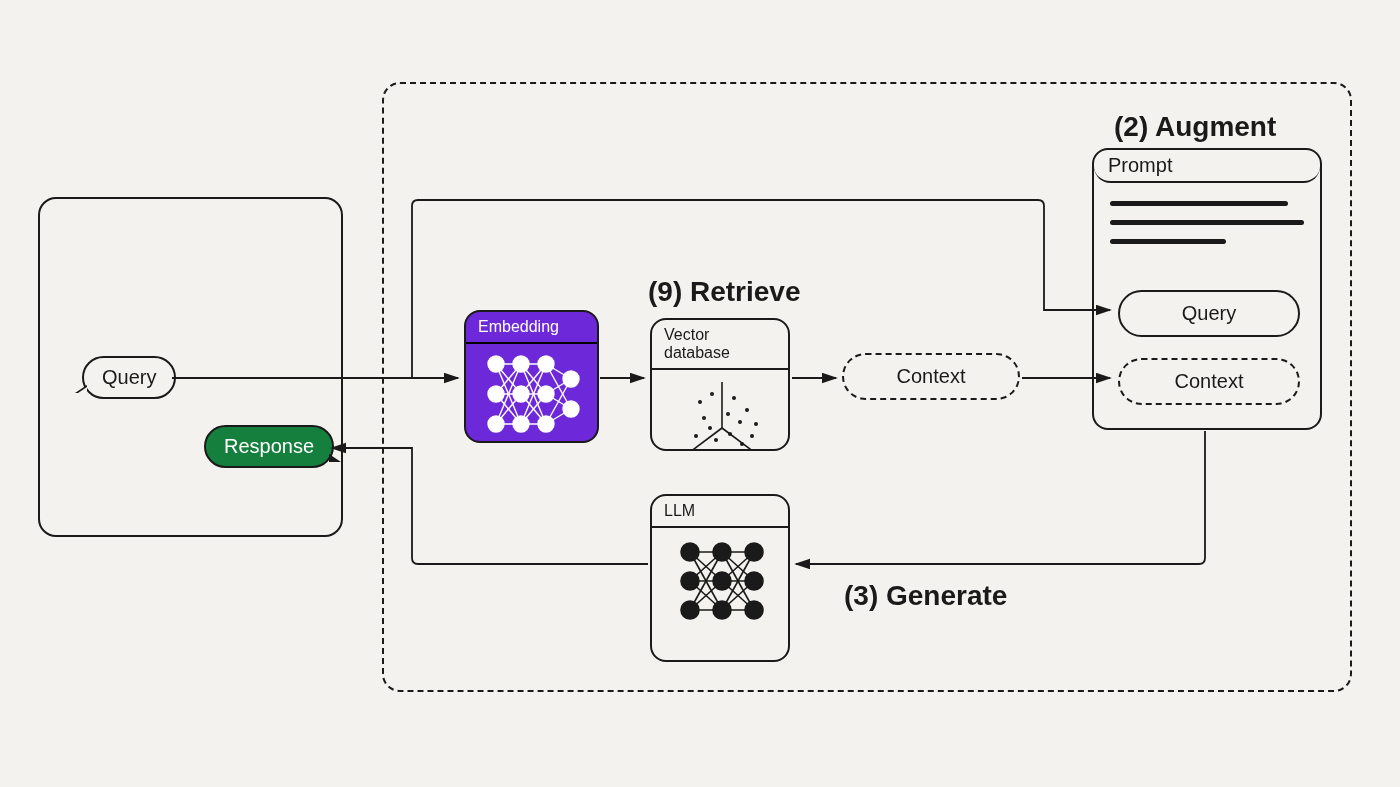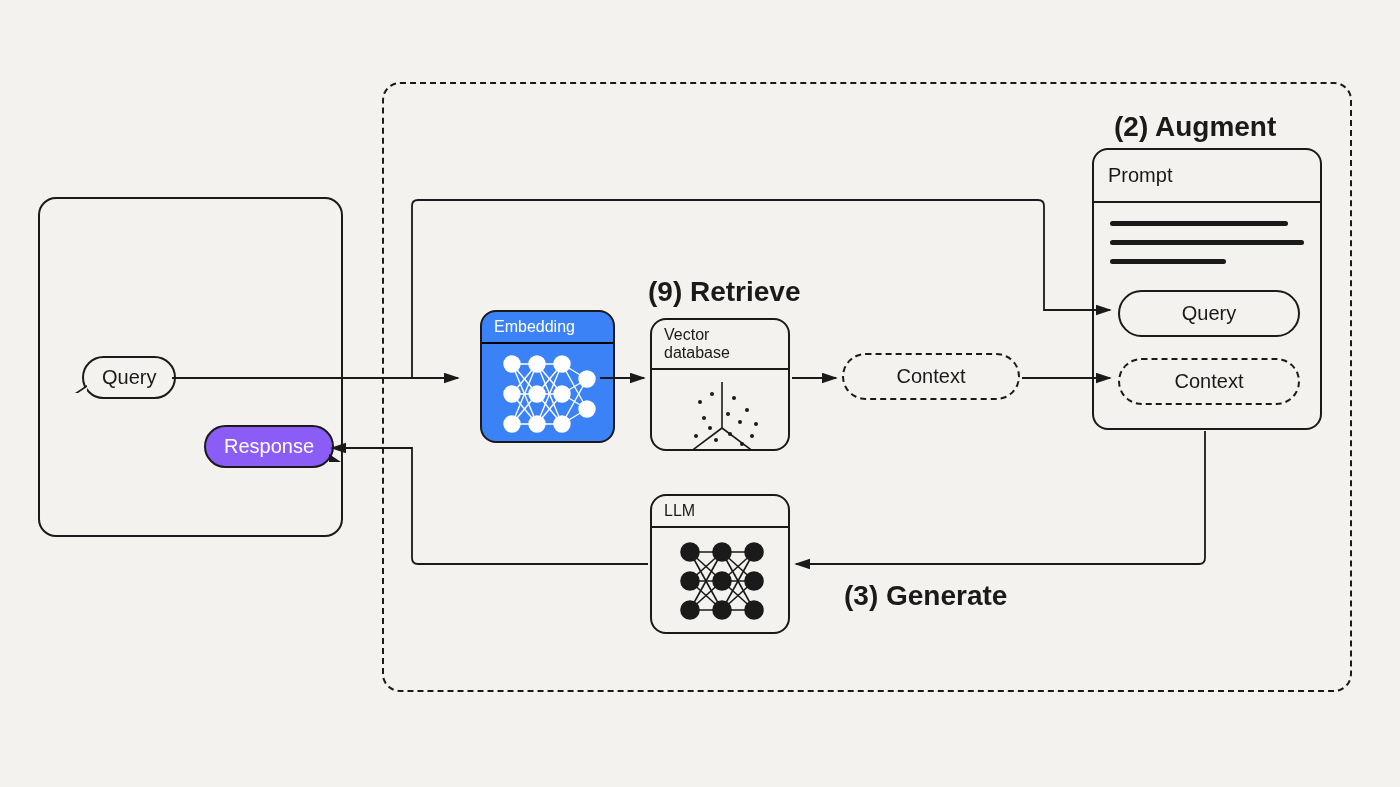--- a/index.html
+++ b/index.html
@@ -25,21 +25,21 @@
   }
   .speech {
     position: absolute;
     border: 2px solid #1a1a1a;
     border-radius: 22px;
     padding: 8px 18px;
     font-size: 20px;
     background: #f3f2ee;
   }
   .speech.dark {
-    background: #8b5cf6;
+    background: #15803d;
     color: #fff;
     border-color: #1a1a1a;
   }
   .speech .tail-left, .speech .tail-right {
     position: absolute;
     width: 0; height: 0;
   }
   .speech .tail-left {
     left: -9px; bottom: 4px;
     border-top: 8px solid transparent;
@@ -61,41 +61,42 @@
     font-size: 28px;
     font-weight: 700;
   }
   .card {
     position: absolute;
     border: 2px solid #1a1a1a;
     border-radius: 16px;
     background: #f3f2ee;
     overflow: hidden;
   }
-  .card.dark { background:#3b82f6; color:#fff;margin-left:16px; }
+  .card.dark { background:#6d28d9; color:#fff; }
   .card .header {
     border-bottom: 2px solid #1a1a1a;
     padding: 6px 12px;
     font-size: 16px;
   }
   .card.dark .header { border-color:#f3f2ee33; border-bottom:2px solid #000; color:#fff; }
   .card .body { position:relative; width:100%; height:calc(100% - 34px); }
   .pill {
     position:absolute;
     border:2px solid #1a1a1a;
     border-radius: 28px;
     padding: 10px 0;
     text-align:center;
     font-size:20px;
   }
   .pill.dashed { border-style:dashed; }
   .prompt-title {
     border-bottom: 2px solid #1a1a1a;
-    padding: 14px 14px;
+    padding: 4px 14px;
     font-size: 20px;
+    border-radius: 19px;
   }
   .prompt-lines { padding: 18px 16px 0 16px; }
   .prompt-lines div {
     height: 5px; background:#1a1a1a; border-radius:3px; margin-bottom:14px;
   }
   svg.wires { position:absolute; left:0; top:0; pointer-events:none; }
 </style>
 </head>
 <body>
 
@@ -203,21 +204,21 @@
     <div style="width:60%"></div>
   </div>
   <div class="pill" style="left:24px; top:140px; width:182px;">
     <span>Query</span>
   </div>
   <div class="pill dashed" style="left:24px; top:208px; width:182px;">
     <span>Context</span>
   </div>
 </div>
 
-<div class="card" style="left:650px; top:494px; width:140px; height:140px;">
+<div class="card" style="left:650px; top:494px; width:140px; height:168px;">
   <div class="header">LLM</div>
   <div class="body">
     <svg width="140" height="106" viewBox="0 0 140 106">
       <g stroke="#1a1a1a" stroke-width="1.6" fill="#1a1a1a">
         <line x1="38" y1="24" x2="70" y2="24"></line>
           <line x1="38" y1="24" x2="70" y2="53"></line>
           <line x1="38" y1="24" x2="70" y2="82"></line>
         <line x1="38" y1="53" x2="70" y2="24"></line>
           <line x1="38" y1="53" x2="70" y2="53"></line>
           <line x1="38" y1="53" x2="70" y2="82"></line>

